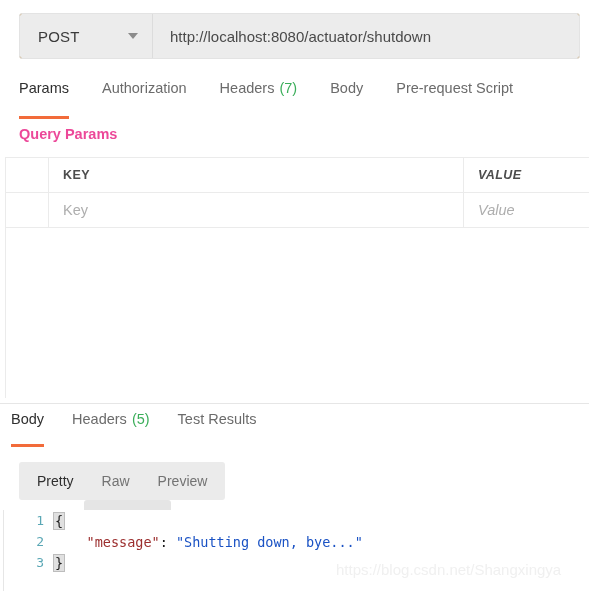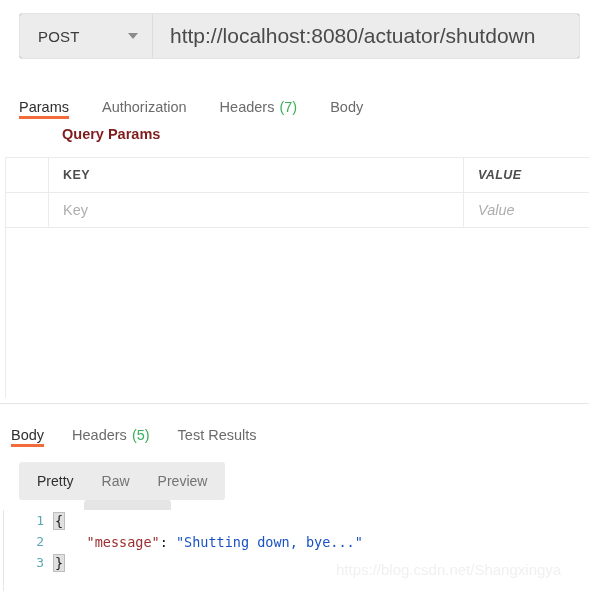--- a/index.html
+++ b/index.html
@@ -46,21 +46,21 @@
     width: 0; height: 0;
     border-left: 5px solid transparent;
     border-right: 5px solid transparent;
     border-top: 6px solid #8b8b8b;
   }
   .url-field {
     flex: 1;
     display: flex;
     align-items: center;
     padding-left: 17px;
-    font-size: 21px;
+    font-size: 15px;
     color: #4a4a4a;
     background: #ececec;
     cursor: text;
     white-space: nowrap;
     overflow: hidden;
   }
 
   
   .req-tabs {
     position: absolute;
@@ -68,21 +68,21 @@
     width: 589px; height: 39px;
     display: flex;
     align-items: flex-start;
     padding-left: 19px;
     border-bottom: 1px solid #ffffff;
   }
   .tab {
     position: relative;
     height: 39px;
     display: flex;
-    align-items: flex-end;
+    align-items: flex-start;
     padding: 0 0 4px 0;
     margin-right: 33px;
     font-size: 14.5px;
     color: #6b6b6b;
     cursor: pointer;
     white-space: nowrap;
   }
   .tab.active { color: #2f2f2f; }
   .tab.active::after {
     content: "";
@@ -92,22 +92,21 @@
     background: #f26b3a;
   }
   .tab .count { color: #3bae5a; margin-left: 5px; }
 
   
   .qp-title {
     position: absolute;
     left: 19px; top: 126px;
     font-size: 14.5px;
     font-weight: bold;
-    color: #7f1d1d;
-    margin-left: 43px;
+    color: #ec4899;
   }
   .params-area {
     position: absolute;
     left: 5px; top: 157px;
     width: 584px; height: 241px;
     border-left: 1px solid #ebebeb;
     border-top: 1px solid #ebebeb;
     background: #fff;
     text-align: right;
   }
@@ -282,20 +281,23 @@
     </div>
     <div class="tab">
       <span>Authorization</span>
     </div>
     <div class="tab">
       <span>Headers</span>
       <span class="count">(7)</span>
     </div>
     <div class="tab">
       <span>Body</span>
+    </div>
+    <div class="tab">
+      <span>Pre-request Script</span>
     </div>
   </div>
 
   <div class="qp-title">Query Params</div>
 
   <div class="params-blank"></div>
 
   <div class="params-area">
     <div class="prow">
       <div class="pcell-check"></div>

